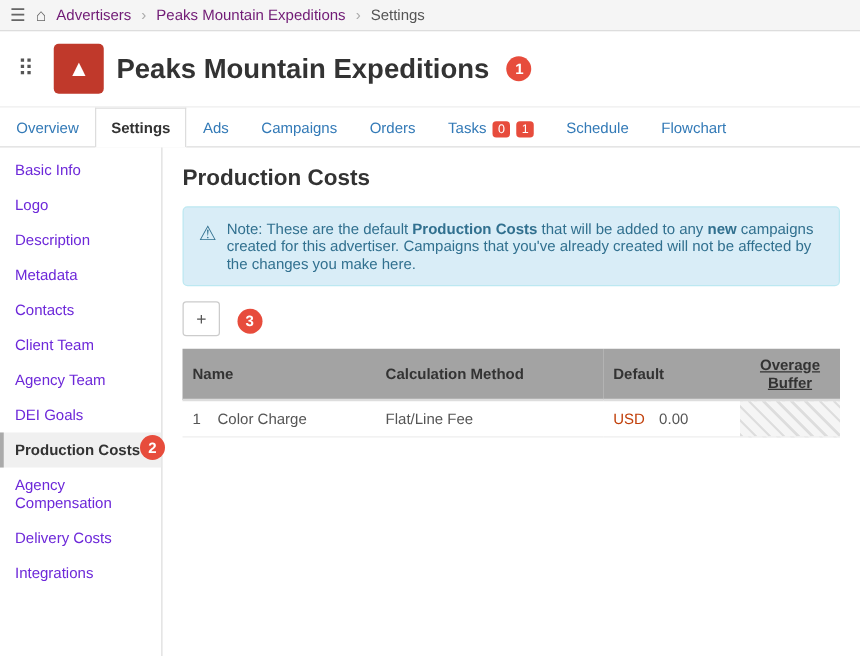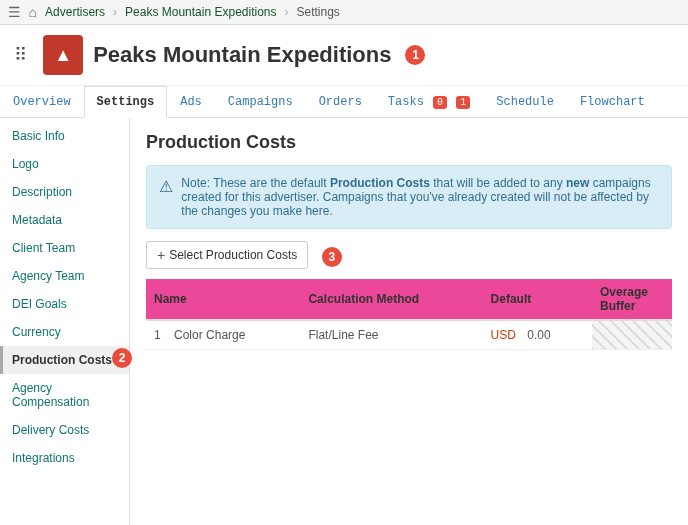--- a/index.html
+++ b/index.html
@@ -9,21 +9,21 @@
     .top-nav {
       background: #f5f5f5;
       border-bottom: 1px solid #ddd;
       display: flex;
       align-items: center;
       padding: 4px 8px;
       gap: 4px;
       font-size: 12px;
     }
     .top-nav .nav-icon { color: #666; font-size: 14px; margin-right: 4px; }
-    .top-nav .breadcrumb-item { color: #14532d; cursor: pointer; }
+    .top-nav .breadcrumb-item { color: #701a75; cursor: pointer; }
     .top-nav .breadcrumb-sep { color: #aaa; margin: 0 4px; }
     .top-nav .breadcrumb-current { color: #555; }
 
     
     .page-header {
       display: flex;
       align-items: center;
       padding: 10px 14px;
       border-bottom: 1px solid #eee;
       gap: 10px;
@@ -42,21 +42,20 @@
       font-size: 18px;
     }
     .page-header h1 { font-size: 22px; font-weight: bold; color: #333; }
 
     
     .tab-bar {
       border-bottom: 1px solid #ddd;
       display: flex;
       padding: 0 0 0 0;
       background: #fff;
-      font-family: Liberation Mono, monospace;
     }
     .tab-item {
       padding: 8px 12px;
       font-size: 12px;
       color: #337ab7;
       cursor: pointer;
       border: 1px solid transparent;
       margin-bottom: -1px;
     }
     .tab-item.active {
@@ -84,21 +83,21 @@
     .sidebar {
       width: 130px;
       min-height: 430px;
       border-right: 1px solid #ddd;
       padding-top: 4px;
       flex-shrink: 0;
     }
     .sidebar-item {
       padding: 7px 12px;
       font-size: 12px;
-      color: #0f766e;
+      color: #6d28d9;
       cursor: pointer;
       display: block;
     }
     .sidebar-item.active {
       background: #f0f0f0;
       font-weight: bold;
       color: #333;
       border-left: 3px solid #aaa;
       padding-left: 9px;
     }
@@ -151,38 +150,38 @@
       width: 100%;
       border-collapse: collapse;
       font-size: 12px;
     }
     .prod-table th {
       text-align: left;
       padding: 6px 8px;
       font-weight: bold;
       color: #333;
       border-bottom: 2px solid #ddd;
-      background: #ec4899;
+      background: #a3a3a3;
     }
     .prod-table td {
       padding: 7px 8px;
       border-bottom: 1px solid #eee;
       color: #555;
     }
     .prod-table .hatch-cell {
       background: repeating-linear-gradient(
         45deg,
         #ddd,
         #ddd 2px,
         #f5f5f5 2px,
         #f5f5f5 8px
       );
       width: 80px;
     }
-    .prod-table th.overage { text-align: left; }
+    .prod-table th.overage { text-align: center; text-decoration: underline; }
 
     .header-wrapper {
       position: relative;
     }
     .annot-badge {
       display: inline-flex;
       align-items: center;
       justify-content: center;
       background: #e74c3c;
       color: #fff;
@@ -237,24 +236,24 @@
 
   </div>
 
   <div class="content-area">
 
     <div class="sidebar">
       <div class="sidebar-item">Basic Info</div>
       <div class="sidebar-item">Logo</div>
       <div class="sidebar-item">Description</div>
       <div class="sidebar-item">Metadata</div>
+      <div class="sidebar-item">Contacts</div>
       <div class="sidebar-item">Client Team</div>
       <div class="sidebar-item">Agency Team</div>
       <div class="sidebar-item">DEI Goals</div>
-      <div class="sidebar-item">Currency</div>
       <div class="sidebar-item active">Production Costs</div>
       <div class="sidebar-item">Agency Compensation</div>
       <div class="sidebar-item">Delivery Costs</div>
       <div class="sidebar-item">Integrations</div>
 
     </div>
 
     <div class="main-content">
       <div class="section-title">Production Costs</div>
 
@@ -262,21 +261,20 @@
       <div class="alert-box">
         <span class="alert-icon">⚠</span>
         <div>
           <span>Note: These are the default </span><strong>Production Costs</strong><span> that will be added to any </span><strong>new</strong><span> campaigns created for this advertiser. Campaigns that you've already created will not be affected by the changes you make here.</span>
         </div>
       </div>
 
       
       <button class="btn-select">
         <span class="btn-plus">+</span>
-        <span>Select Production Costs</span>
       </button>
       <span class="annot-badge" style="margin-left:10px;">3</span>
 
       
       <table class="prod-table">
         <thead>
           <tr>
             <th>Name</th>
             <th>Calculation Method</th>
             <th>Default</th>

